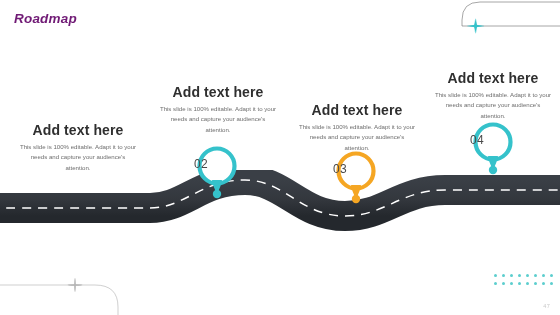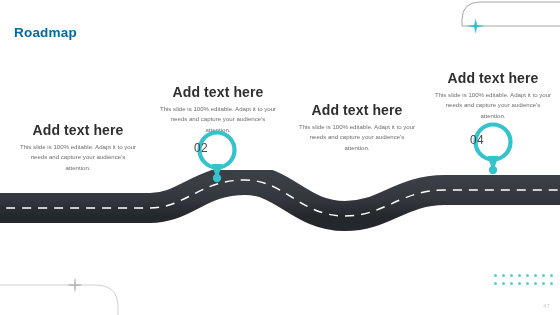--- a/index.html
+++ b/index.html
@@ -15,26 +15,27 @@
     width: 560px;
     height: 315px;
     background: #ffffff;
     overflow: hidden;
   }
 
   
   .page-title {
     position: absolute;
     left: 14px;
-    top: 25px;
+    top: 11px;
     font-size: 13.5px;
     font-weight: bold;
-    color: #0369a1;
+    color: #701a75;
     letter-spacing: .2px;
     white-space: nowrap;
+    font-style: italic;
   }
 
   
   .tr-deco {
     position: absolute;
     right: 0;
     top: 0;
     width: 110px;
     height: 42px;
   }
@@ -192,32 +193,40 @@
 
   <div class="milestone" style="left:12px; top:122px;">
     <p class="ms-title">Add text here</p>
     <p class="ms-body">This slide is 100% editable. Adapt it to your needs and capture your audience's attention.</p>
   </div>
 
   <div class="milestone" style="left:152px; top:84px;">
     <p class="ms-title">Add text here</p>
     <p class="ms-body">This slide is 100% editable. Adapt it to your needs and capture your audience's attention.</p>
   </div>
-  <div class="pin" style="left:194px; top:128px;">
+  <div class="pin" style="left:194px; top:144px;">
     <svg width="46" height="58" viewBox="0 0 46 58" fill="none">
       <circle cx="23" cy="22" r="17.5" stroke="#35C2CB" stroke-width="4.2" fill="#ffffff"></circle>
       <path d="M18 36 C19.5 44, 21.5 46, 23 50 C24.5 46, 26.5 44, 28 36 Z" fill="#35C2CB"></path>
       <circle cx="23" cy="50" r="4.2" fill="#35C2CB"></circle>
     </svg>
     <div class="pin-num">02</div>
   </div>
 
   <div class="milestone" style="left:291px; top:102px;">
     <p class="ms-title">Add text here</p>
     <p class="ms-body">This slide is 100% editable. Adapt it to your needs and capture your audience's attention.</p>
+  </div>
+  <div class="pin" style="left:333px; top:149px;">
+    <svg width="46" height="58" viewBox="0 0 46 58" fill="none">
+      <circle cx="23" cy="22" r="17.5" stroke="#F5A623" stroke-width="4.2" fill="#ffffff"></circle>
+      <path d="M18 36 C19.5 44, 21.5 46, 23 50 C24.5 46, 26.5 44, 28 36 Z" fill="#F5A623"></path>
+      <circle cx="23" cy="50" r="4.2" fill="#F5A623"></circle>
+    </svg>
+    <div class="pin-num">03</div>
   </div>
 
   <div class="milestone" style="left:427px; top:70px;">
     <p class="ms-title">Add text here</p>
     <p class="ms-body">This slide is 100% editable. Adapt it to your needs and capture your audience's attention.</p>
   </div>
   <div class="pin" style="left:470px; top:120px;">
     <svg width="46" height="58" viewBox="0 0 46 58" fill="none">
       <circle cx="23" cy="22" r="17.5" stroke="#35C2CB" stroke-width="4.2" fill="#ffffff"></circle>
       <path d="M18 36 C19.5 44, 21.5 46, 23 50 C24.5 46, 26.5 44, 28 36 Z" fill="#35C2CB"></path>

